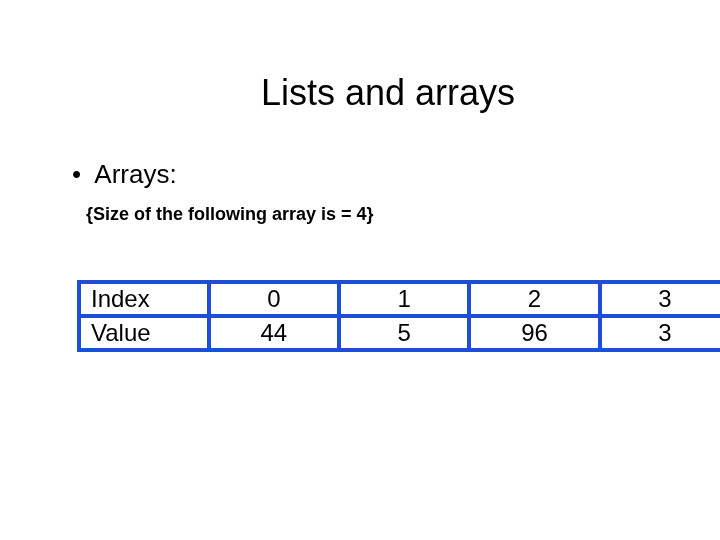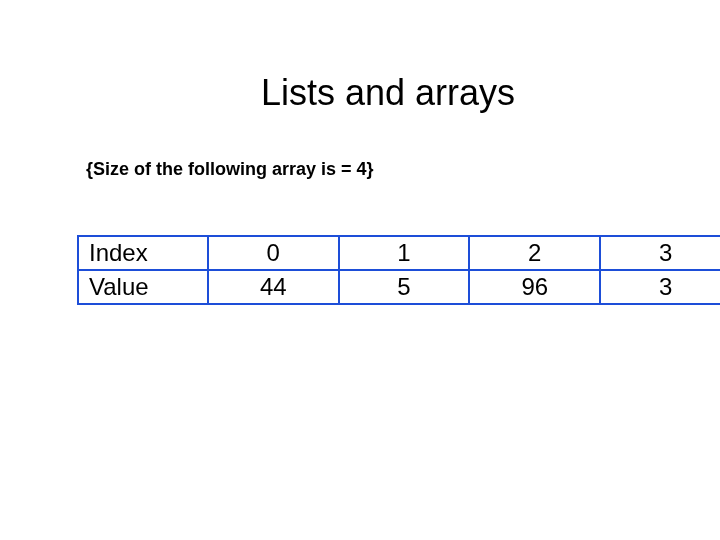--- a/index.html
+++ b/index.html
@@ -34,21 +34,21 @@
       font-size: 18px;
       margin-bottom: 55px;
       font-weight: bold;
     }
     .array-table {
       border-collapse: collapse;
       width: 655px;
       margin-left: 5px;
     }
     .array-table td {
-      border: 2px solid #1d4ed8;
+      border: 4px solid #1d4ed8;
       padding: 0 10px;
       height: 34px;
       vertical-align: middle;
     }
     .array-table td.label {
       font-size: 24px;
       text-align: left;
       width: 130px;
     }
     .array-table td.cell {
@@ -56,20 +56,21 @@
       text-align: center;
       width: 131px;
     }
   </style>
 </head>
 <body>
 
 <div class="slide">
   <h1 class="title">Lists and arrays</h1>
 
+  <div class="bullet">Arrays:</div>
   <div class="note">{Size of the following array is = 4}</div>
 
   <table class="array-table">
     <tbody>
         <tr>
       <td class="label">Index</td>
       <td class="cell">0</td>
       <td class="cell">1</td>
       <td class="cell">2</td>
       <td class="cell">3</td>

